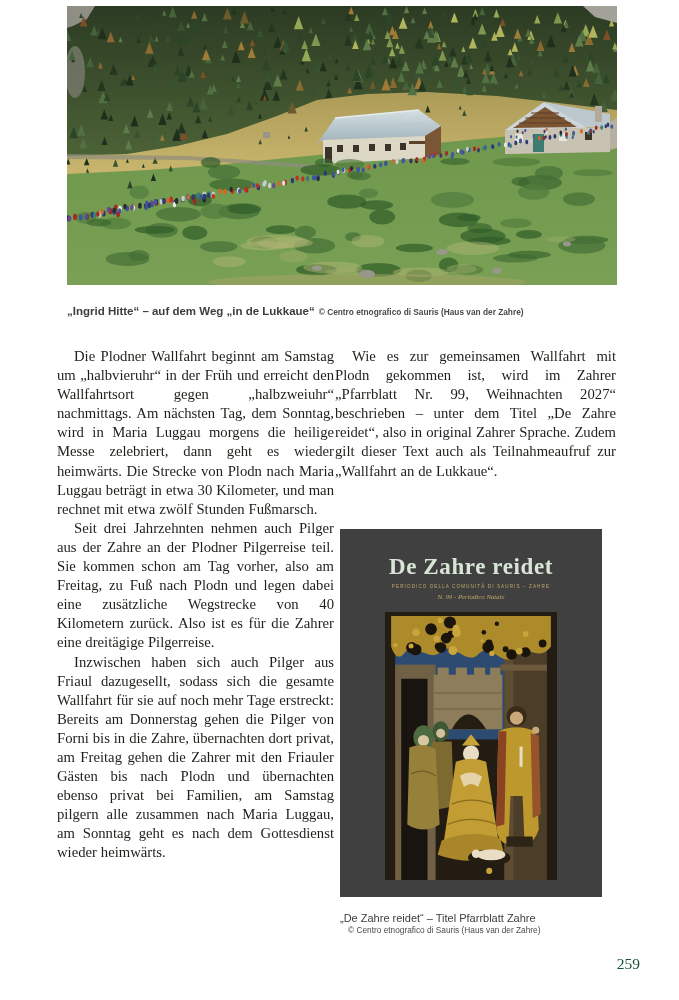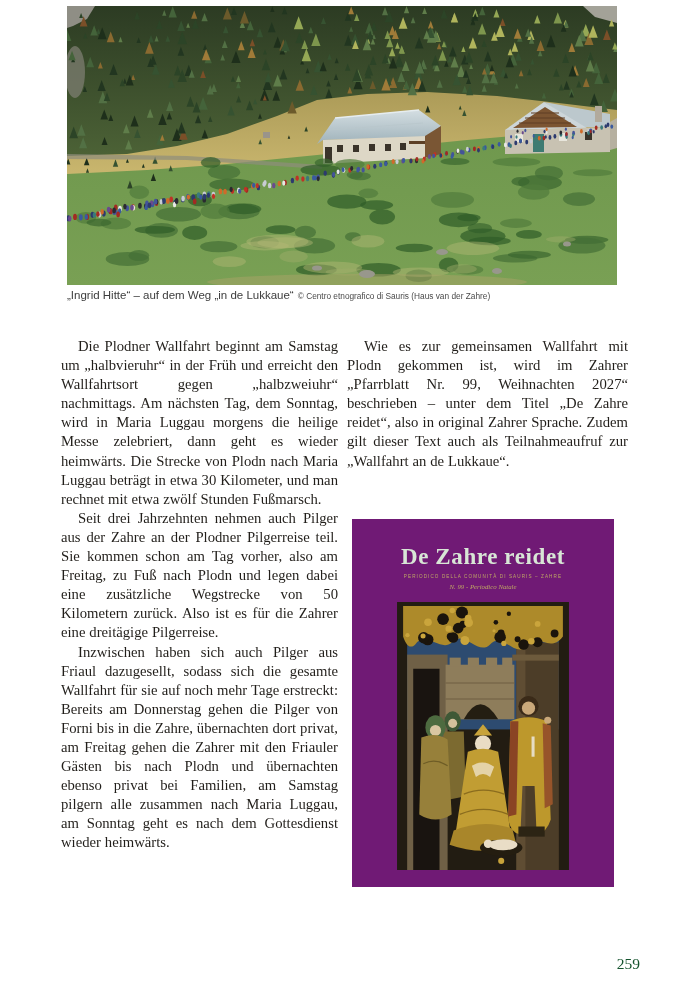--- a/index.html
+++ b/index.html
@@ -3,28 +3,28 @@
 <meta charset="utf-8">
 <style>
   html,body{margin:0;padding:0;}
   body{
     width:679px;height:1000px;position:relative;background:#ffffff;
     font-family:"Liberation Serif", serif;color:#211e1a;overflow:hidden;
   }
   .photo-wrap{position:absolute;left:67px;top:6px;width:550px;height:279px;overflow:hidden;}
   .photo-wrap svg{display:block;}
   .photo-caption{
-    position:absolute;left:67px;top:288px;width:560px;
+    position:absolute;left:67px;top:304px;width:560px;
     font-family:"Liberation Sans", sans-serif;color:#3d3d3d;
-    font-size:11.5px;line-height:14px;white-space:nowrap;
+    font-size:11.5px;line-height:14px;white-space:nowrap;font-weight:bold;
   }
   .photo-caption .credit{font-size:8.3px;color:#4a4a4a;margin-left:4px;}
   .columns{
-    position:absolute;left:57px;top:337px;width:571px;
-    display:flex;gap:9px;justify-content:flex-end;
+    position:absolute;left:57px;top:347px;width:571px;
+    display:flex;gap:1px;
   }
   .col{width:277px;}
   .col.right{width:281px;}
   .col p{
     margin:0;font-size:14.7px;line-height:19.1px;text-align:justify;
     text-indent:17px;hyphens:auto;-webkit-hyphens:auto;word-spacing:0.2px;
   }
   .magazine-cover{
     width:262px;height:368px;margin:48px 0 0 5px;position:relative;
     text-align:center;
@@ -707,27 +707,27 @@
   </svg>
 </div>
 
 <div class="photo-caption">
   <span>„Ingrid Hitte“ – auf dem Weg „in de Lukkaue“</span><span class="credit">© Centro etnografico di Sauris (Haus van der Zahre)</span>
 </div>
 
 <div class="columns">
   <div class="col left">
     <p lang="de">Die Plodner Wallfahrt beginnt am Samstag um „halbvieruhr“ in der Früh und erreicht den Wallfahrtsort gegen „halbzweiuhr“ nachmittags. Am nächsten Tag, dem Sonntag, wird in Maria Luggau morgens die heilige Messe zelebriert, dann geht es wieder heimwärts. Die Strecke von Plodn nach Maria Luggau beträgt in etwa 30 Kilometer, und man rechnet mit etwa zwölf Stunden Fußmarsch.</p>
-    <p lang="de">Seit drei Jahrzehnten nehmen auch Pilger aus der Zahre an der Plodner Pilgerreise teil. Sie kommen schon am Tag vorher, also am Freitag, zu Fuß nach Plodn und legen dabei eine zusätzliche Wegstrecke von 50 Kilometern zurück. Also ist es für die Zahrer eine dreitägige Pilgerreise.</p>
+    <p lang="de">Seit drei Jahrzehnten nehmen auch Pilger aus der Zahre an der Plodner Pilgerreise teil. Sie kommen schon am Tag vorher, also am Freitag, zu Fuß nach Plodn und legen dabei eine zusätzliche Wegstrecke von 40 Kilometern zurück. Also ist es für die Zahrer eine dreitägige Pilgerreise.</p>
     <p lang="de">Inzwischen haben sich auch Pilger aus Friaul dazugesellt, sodass sich die gesamte Wallfahrt für sie auf noch mehr Tage erstreckt: Bereits am Donnerstag gehen die Pilger von Forni bis in die Zahre, übernachten dort privat, am Freitag gehen die Zahrer mit den Friauler Gästen bis nach Plodn und übernachten ebenso privat bei Familien, am Samstag pilgern alle zusammen nach Maria Luggau, am Sonntag geht es nach dem Gottesdienst wieder heimwärts.</p>
   </div>
   <div class="col right">
     <p lang="de">Wie es zur gemeinsamen Wallfahrt mit Plodn gekommen ist, wird im Zahrer „Pfarrblatt Nr. 99, Weihnachten 2027“ beschrieben – unter dem Titel „De Zahre reidet“, also in original Zahrer Sprache. Zudem gilt dieser Text auch als Teilnahmeaufruf zur „Wallfahrt an de Lukkaue“.</p>
 
-    <div class="magazine-cover" id="cover" style="background: #701a75;">
+    <div class="magazine-cover" id="cover" style="background: #404040;">
       <div class="cover-title" id="cover-title" style="color: rgb(216, 230, 214);">De Zahre reidet</div>
       <div class="cover-subtitle" id="cover-subtitle" style="color: rgb(191, 167, 101);">PERIODICO DELLA COMUNITÀ DI SAURIS – ZAHRE</div>
       <div class="cover-issue" id="cover-issue" style="color: rgb(191, 167, 101);">N. 99 - Periodico Natale</div>
 
       <svg class="nativity" width="172" height="268" viewBox="0 0 170 265">
         <rect width="170" height="265" fill="#221c12"></rect>
         <rect x="10" y="26" width="150" height="100" fill="#2d4b70"></rect>
         <rect x="10" y="52" width="40" height="213" fill="#6f6046"></rect>
         <rect x="16" y="66" width="26" height="199" fill="#191410"></rect>
         <rect x="48" y="62" width="68" height="54" fill="#8e7d5b"></rect>
@@ -801,16 +801,20 @@
         </g>
         <g>
           <ellipse cx="103" cy="243" rx="21" ry="8" fill="#241d10"></ellipse>
           <ellipse cx="105" cy="240" rx="14" ry="5.5" fill="#e9ddc6"></ellipse>
           <circle cx="90" cy="239" r="4.2" fill="#e9ddc6"></circle>
           <circle cx="103" cy="256" r="3" fill="#c8a33a"></circle>
         </g>
       </svg>
     </div>
 
+    <div class="cover-caption">
+      <span>„De Zahre reidet“ – Titel Pfarrblatt Zahre</span>
+      <span class="credit">© Centro etnografico di Sauris (Haus van der Zahre)</span>
+    </div>
   </div>
 </div>
 
 <div class="page-number">259</div>
 
 </body></html>

